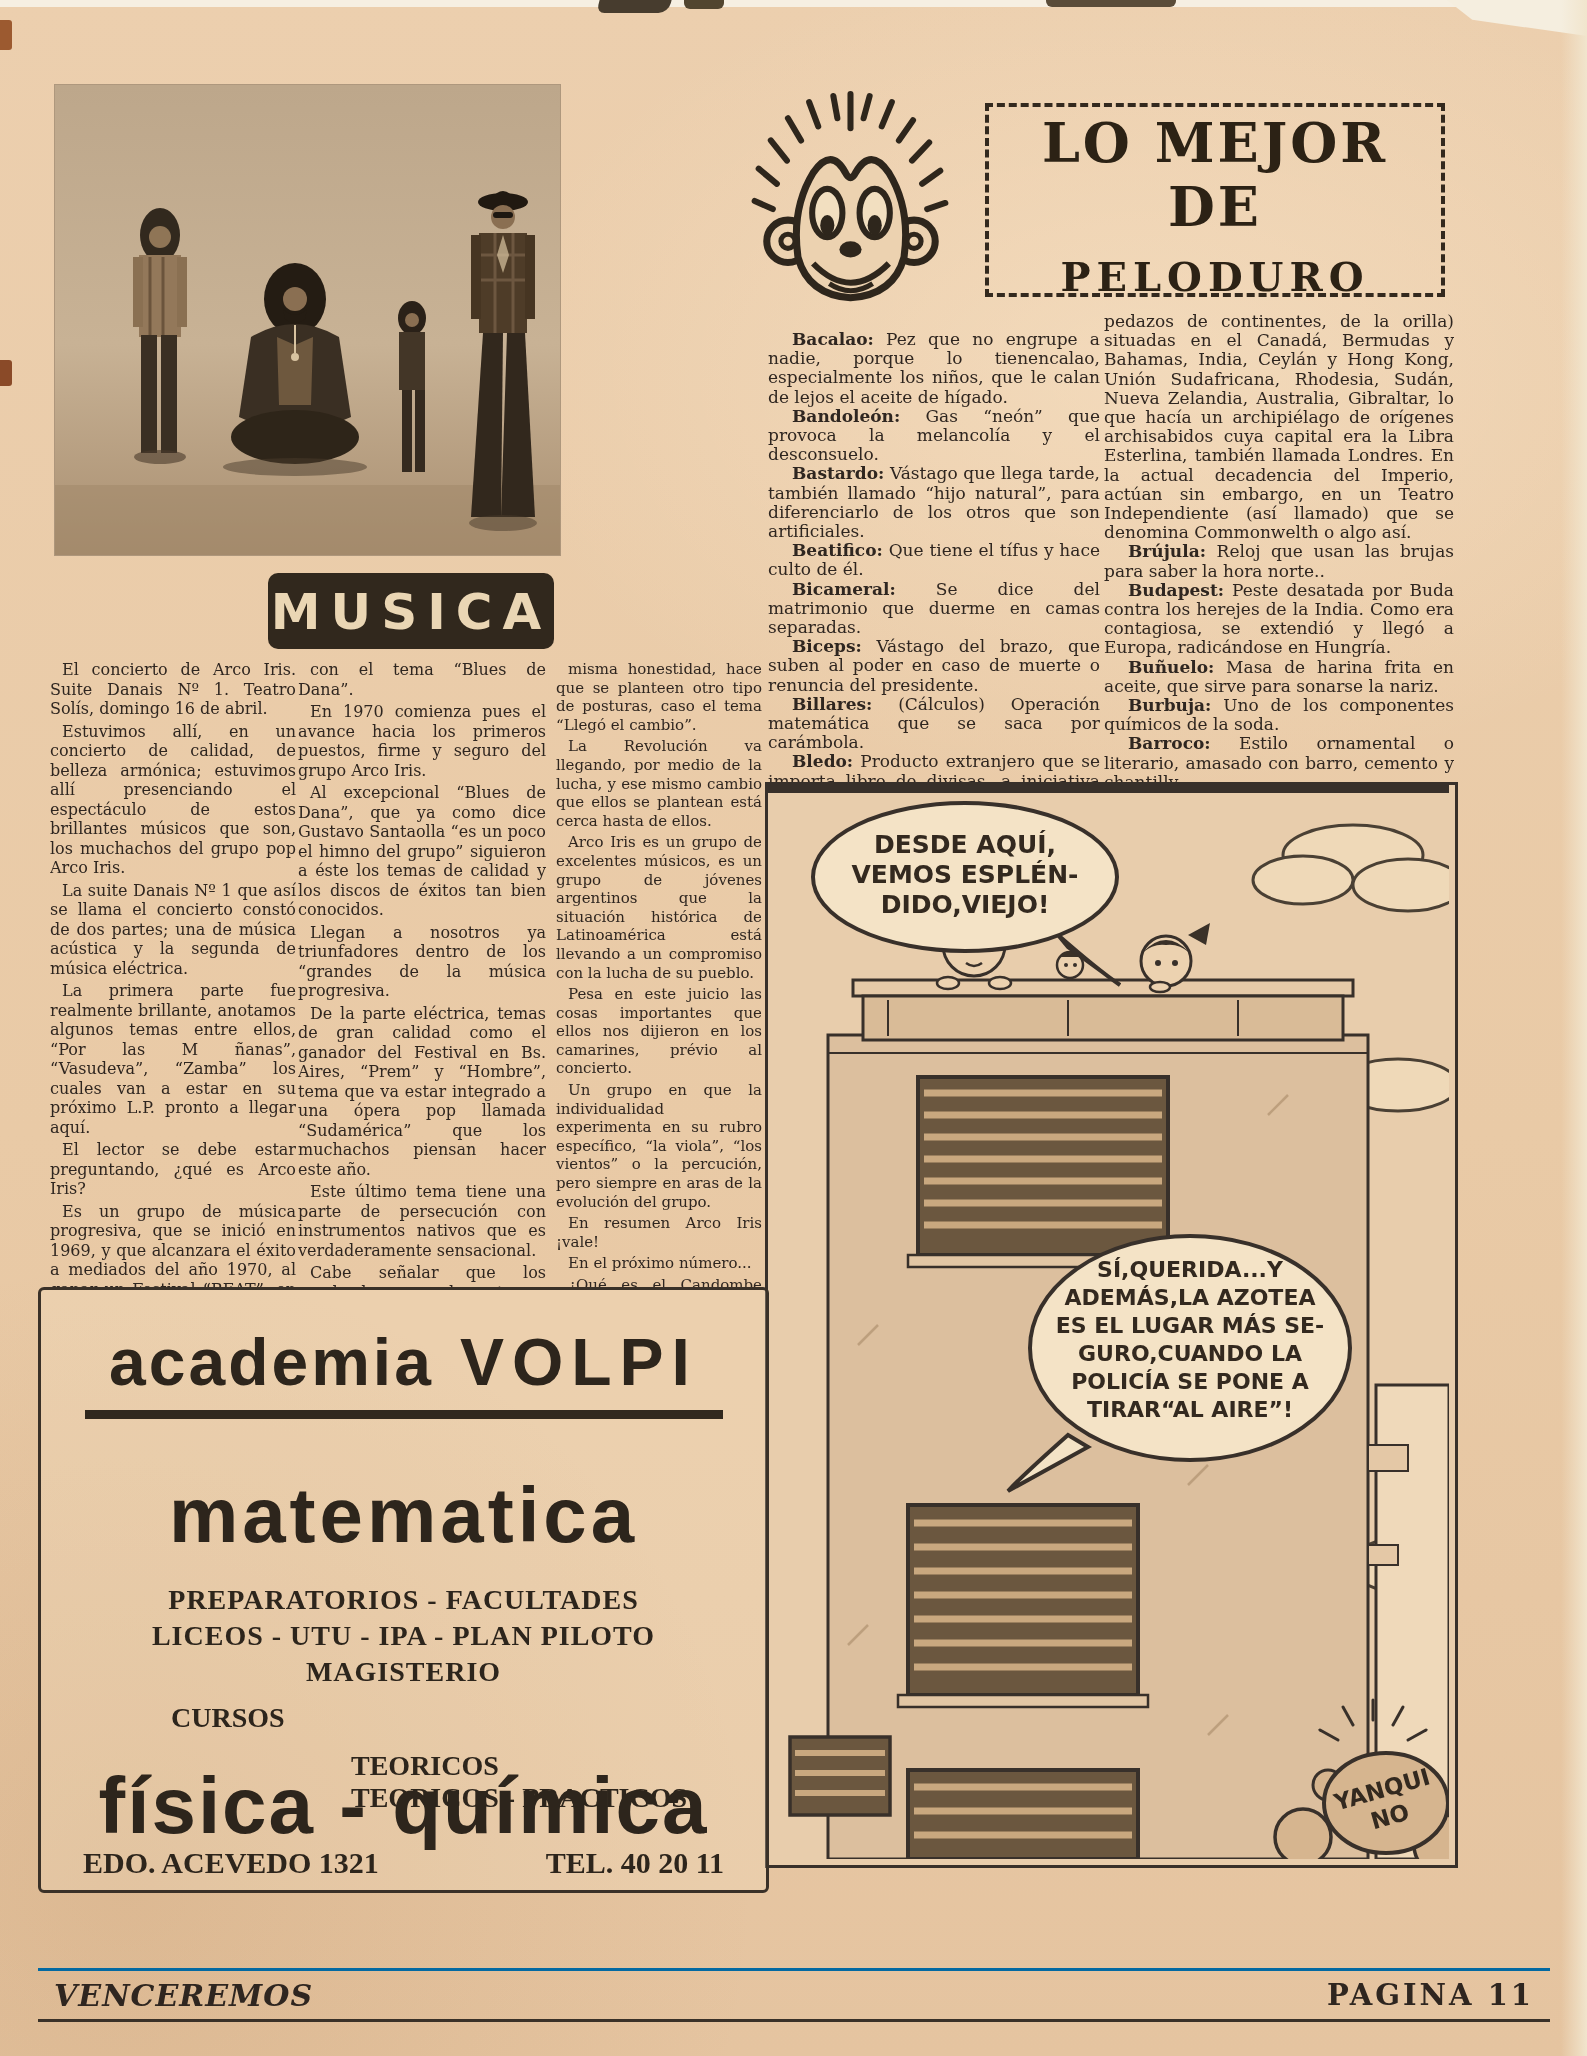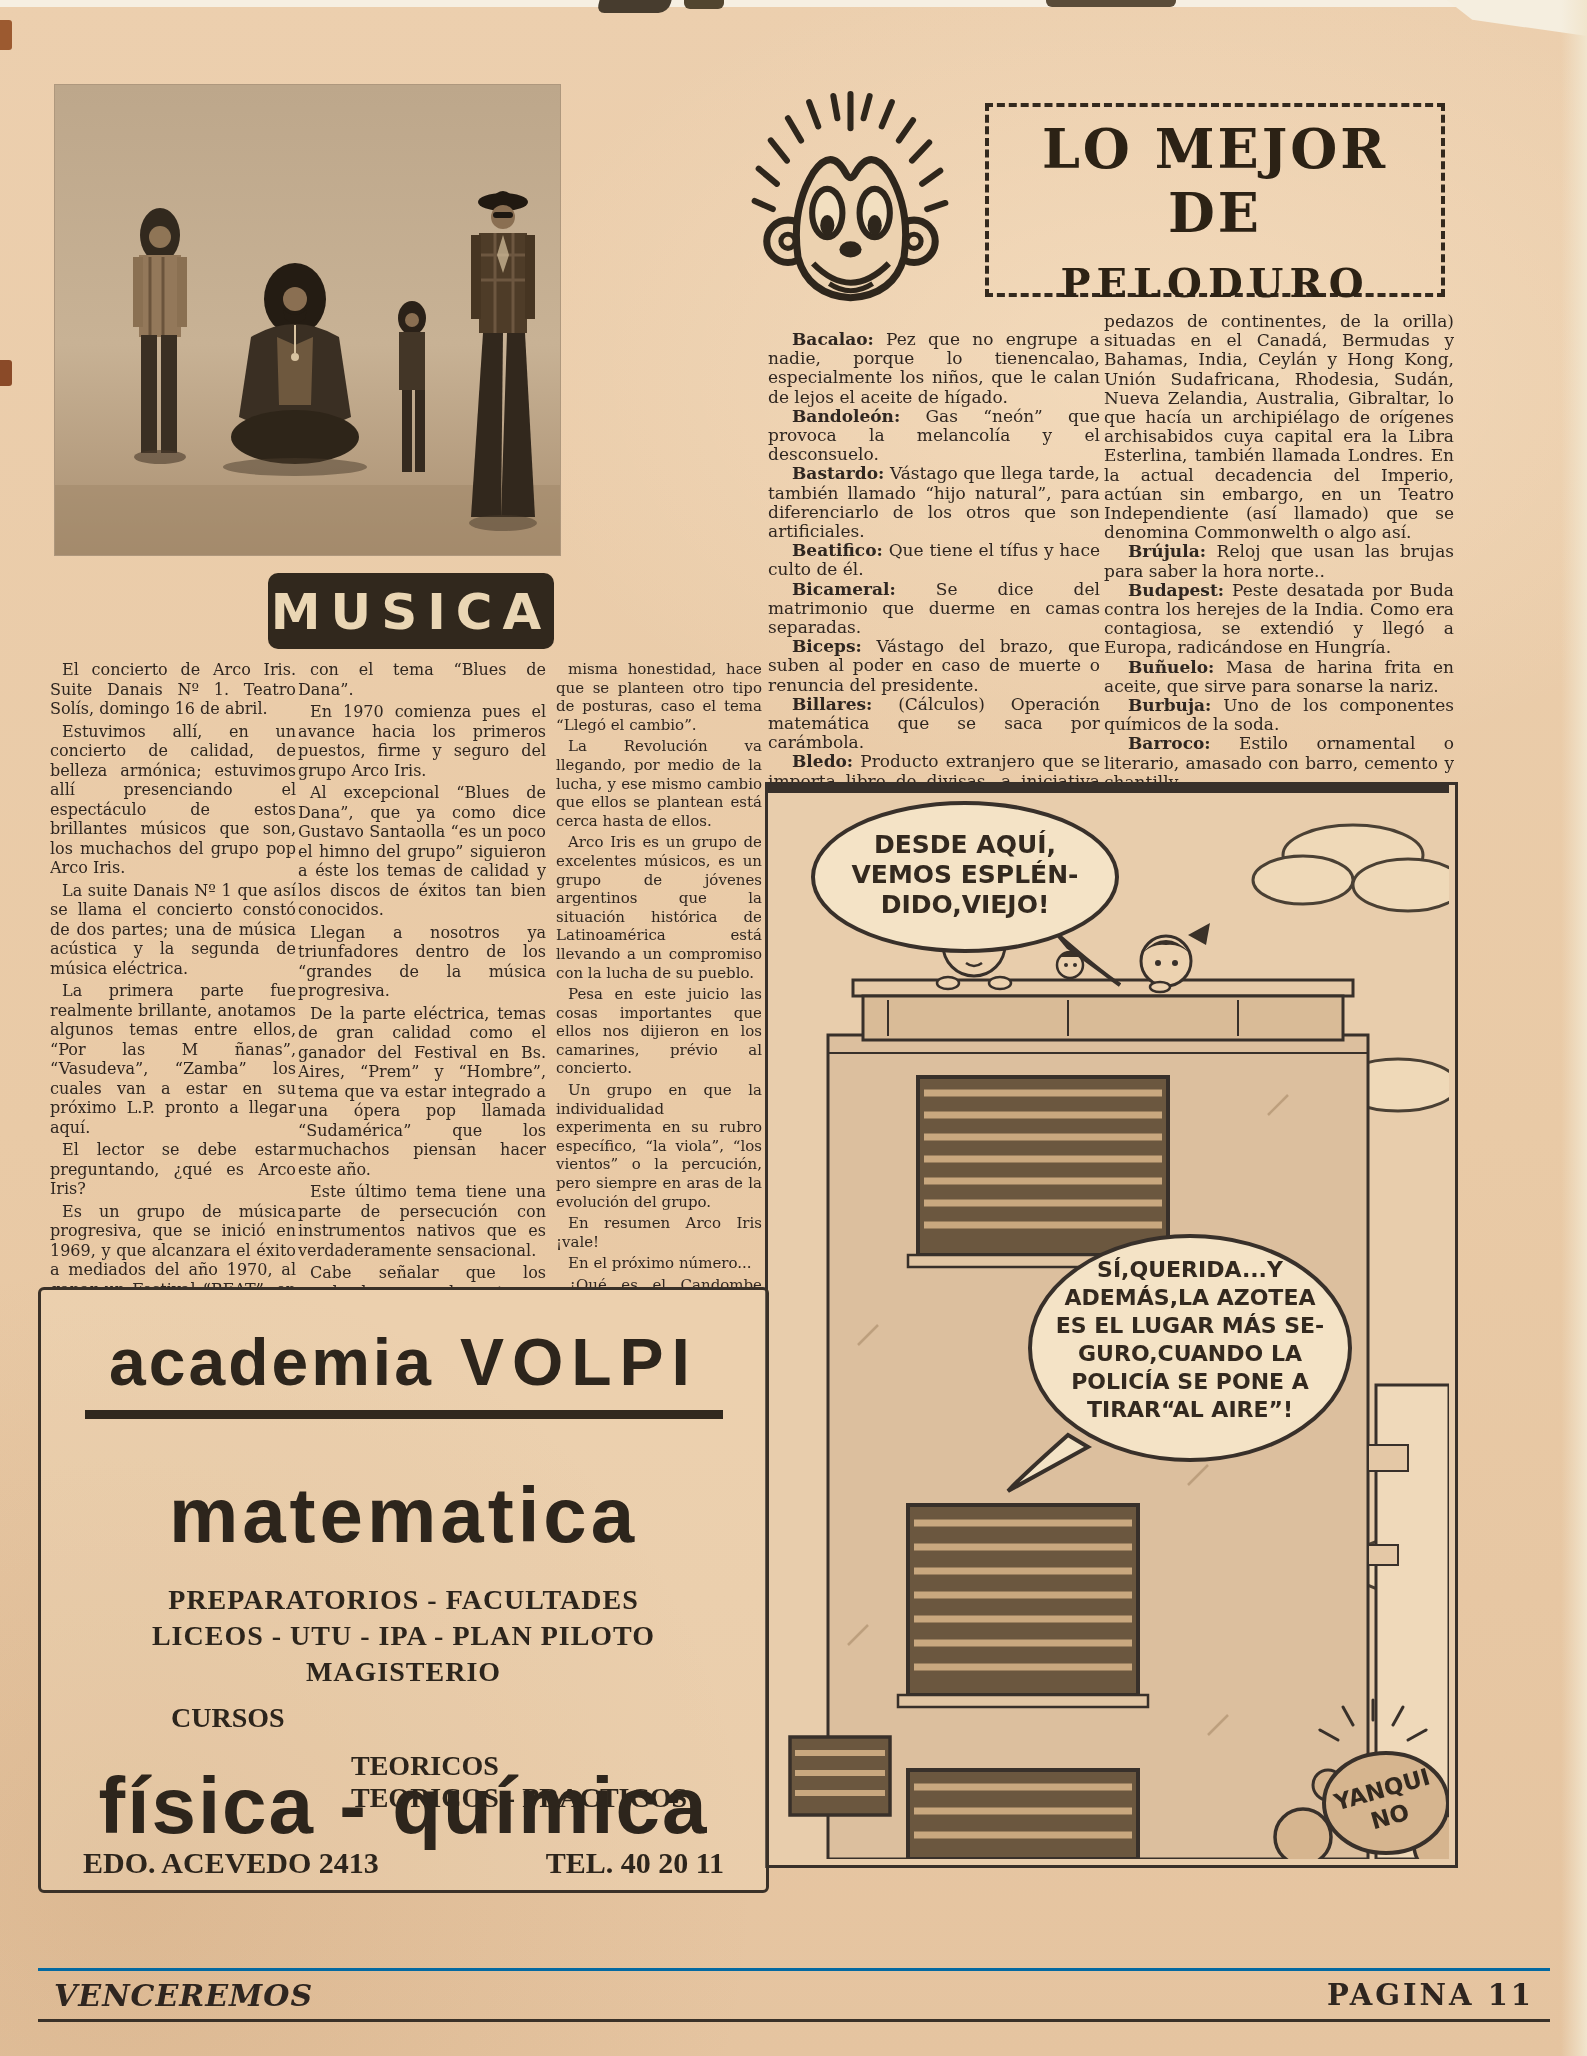--- a/index.html
+++ b/index.html
@@ -36,21 +36,21 @@
   .col1{left:42px;width:246px;margin-left:8px;}
   .col2{left:298px;width:248px;}
   .col3{left:556px;width:206px;}
   .col3 p{font-size:15px;line-height:18.6px;}
 
   .pelo-face{left:742px;top:88px;width:218px;height:232px;}
   .pelo-title{
     left:985px;top:103px;width:452px;height:186px;border:4px dashed #33291e;
     text-align:center;font-family:"DejaVu Serif",serif;font-weight:bold;color:#2c2215;
   }
-  .pelo-title .t1{font-size:54px;letter-spacing:3px;margin-top:10px;}
+  .pelo-title .t1{font-size:54px;letter-spacing:3px;margin-top:4px;}
   .pelo-title .t2{font-size:40px;letter-spacing:6px;margin-top:14px;}
 
   .defs{overflow:hidden;}
   .defs p{margin:0;text-align:justify;text-indent:24px;font-size:17px;line-height:19.2px;}
   .defs p.noind{text-indent:0;}
   .defs b{font-weight:bold;}
   .defs-a{left:768px;top:330px;width:332px;height:466px;}
   .defs-b{left:1104px;top:312px;width:350px;height:498px;}
 
   .comic{left:765px;top:782px;width:687px;height:1080px;border:3px solid #38302a;background:#e8cdac;}
@@ -406,21 +406,21 @@
     <div class="ad-bar"></div>
     <div class="ad-mat">matematica</div>
     <div class="ad-caps ad-c1">PREPARATORIOS - FACULTADES</div>
     <div class="ad-caps ad-c2">LICEOS - UTU - IPA - PLAN PILOTO</div>
     <div class="ad-caps ad-c3">MAGISTERIO</div>
     <div class="ad-cursos">
       <span class="lbl">CURSOS</span><span class="teo"><span>TEORICOS</span><span>TEORICOS - PRACTICOS</span></span>
     </div>
     <div class="ad-fq">física - química</div>
     <div class="ad-contact">
-      <span>EDO. ACEVEDO 2413</span>
+      <span>EDO. ACEVEDO 1321</span>
       <span>TEL. 40 20 11</span>
     </div>
   </div>
 
   <div class="abs footer">
     <span class="ven">VENCEREMOS</span>
     <span class="pag">PAGINA 11</span>
   </div>
 
 </div>

